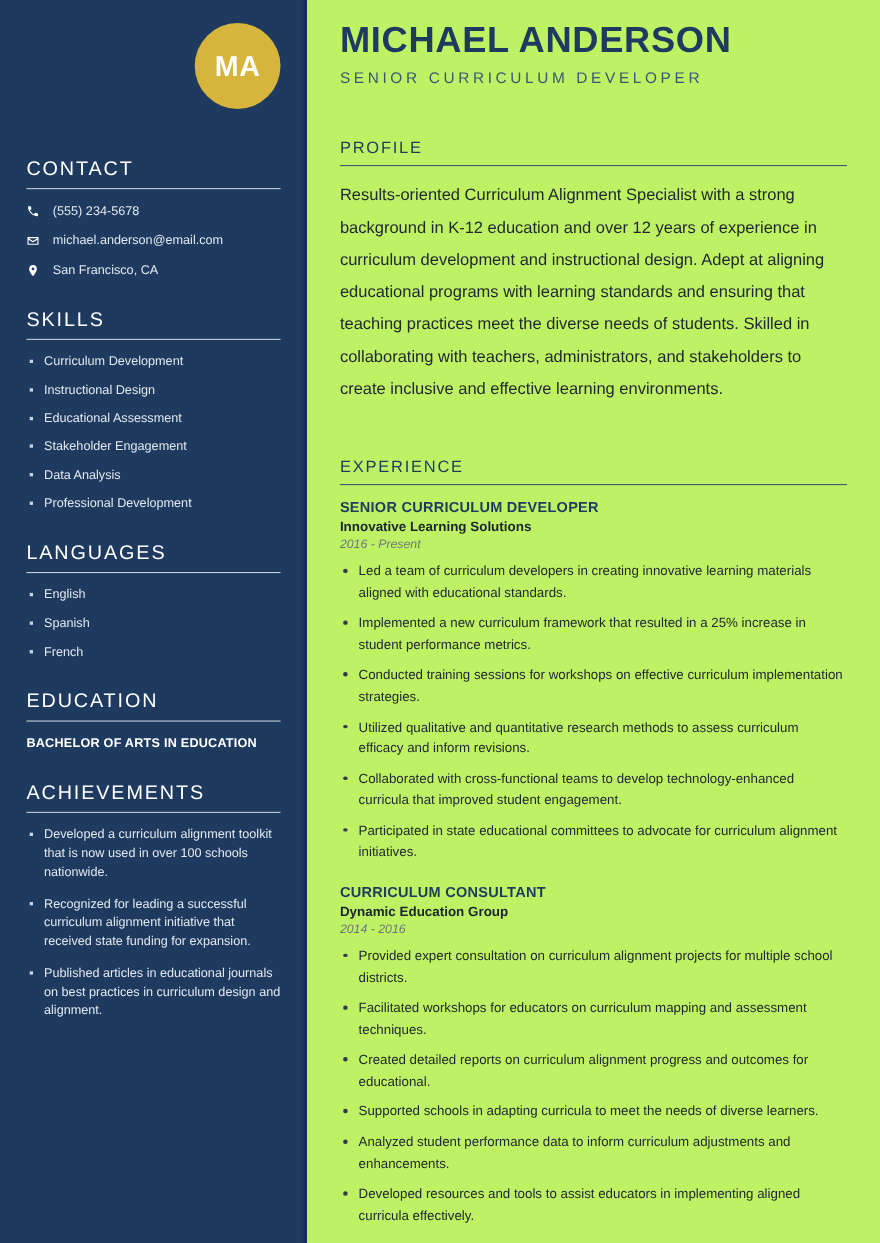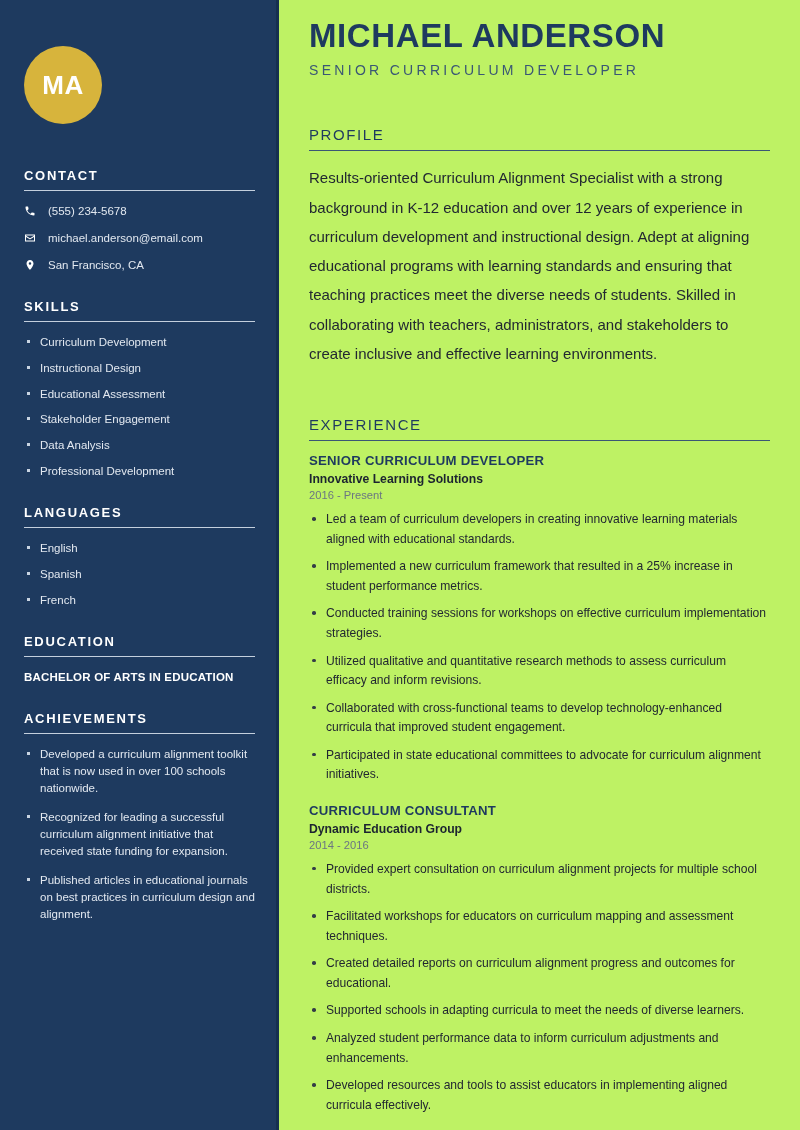--- a/index.html
+++ b/index.html
@@ -34,43 +34,43 @@
   .sidebar::after {
     content: "";
     position: absolute;
     top: 0; right: 0;
     width: 3px; height: 100%;
     background: #16304f;
   }
 
   .avatar-wrap {
     display: flex;
-    justify-content: flex-start;
-    padding-top: 46px;
+    justify-content: flex-end;
+    padding-top: 21px;
     padding-bottom: 44px;
   }
   .avatar {
     width: 78px;
     height: 78px;
     border-radius: 50%;
     background: #d7b43c;
     color: #ffffff;
     display: flex;
     align-items: center;
     justify-content: center;
     font-size: 26px;
     font-weight: bold;
     letter-spacing: 0.5px;
   }
 
   .side-section { margin-bottom: 26px; }
 
   .side-heading {
-    font-size: 13px;
-    font-weight: bold;
+    font-size: 18px;
+    font-weight: normal;
     letter-spacing: 1.7px;
     color: #ffffff;
     padding-bottom: 7px;
   }
   .side-rule {
     height: 1px;
     background: #c4cfdd;
     margin-bottom: 12px;
   }
 
@@ -173,20 +173,21 @@
     margin-bottom: 4px;
   }
   .job-company {
     font-size: 12.2px;
     font-weight: bold;
     color: #1c2430;
     margin-bottom: 3px;
   }
   .job-dates {
     font-size: 11.2px;
+    font-style: italic;
     color: #6b7682;
     margin-bottom: 9px;
   }
 
   ul.job-list { list-style: none; }
   ul.job-list li {
     position: relative;
     font-size: 12.1px;
     line-height: 1.62;
     color: #222831;

